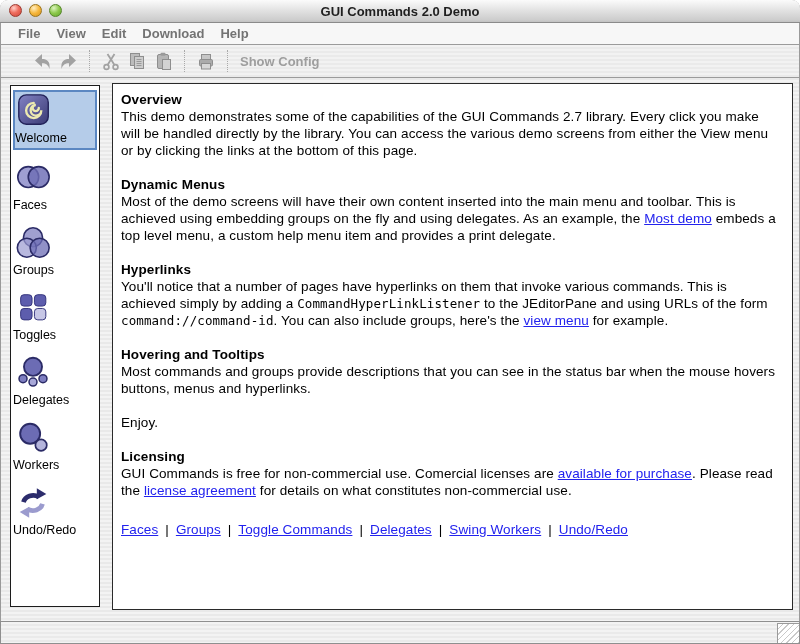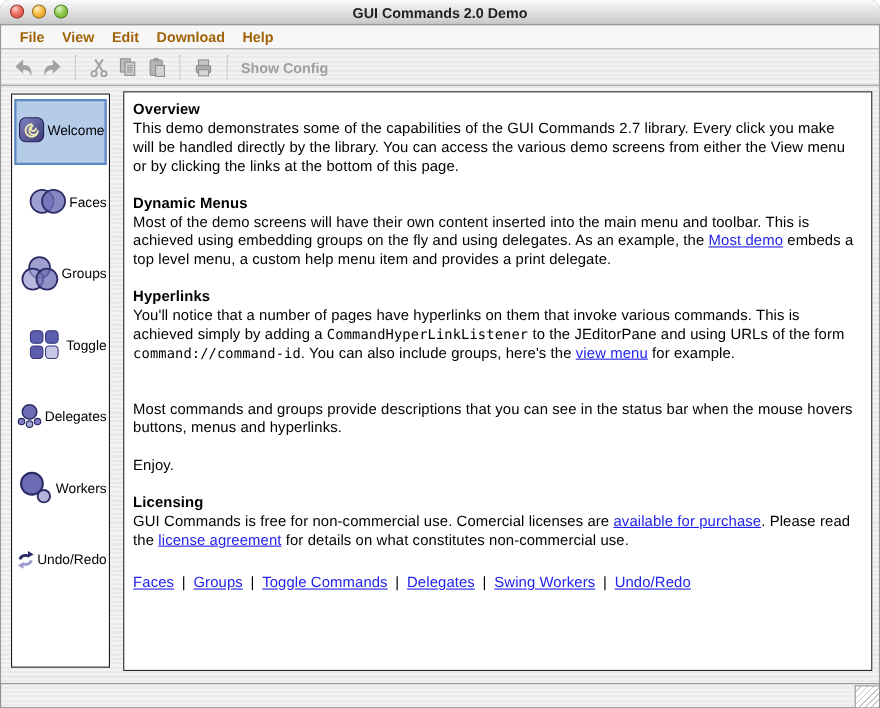--- a/index.html
+++ b/index.html
@@ -20,38 +20,38 @@
   .lights{position:absolute;left:9px;top:4px;display:flex;gap:7px;}
   .light{width:13px;height:13px;border-radius:50%;box-sizing:border-box;}
   .light.red{background:radial-gradient(circle at 35% 28%,#ffd0c9,#ef6f60 45%,#ce4437);border:1px solid #9d3a30;}
   .light.yellow{background:radial-gradient(circle at 35% 28%,#ffeec2,#f6b73c 50%,#d4921f);border:1px solid #9c741d;}
   .light.green{background:radial-gradient(circle at 35% 28%,#ddf4c0,#8cc84b 50%,#62a42c);border:1px solid #56862a;}
   
   .menubar{
     height:21px;background:#f7f7f7;border-bottom:1px solid #9b9b9b;
     display:flex;align-items:center;padding-left:18px;gap:16px;
   }
-  .menu-item{font-size:13px;font-weight:bold;color:#a16207;cursor:default;}
+  .menu-item{font-size:13px;font-weight:bold;color:#737373;cursor:default;}
   
   .toolbar{
     height:32px;border-bottom:1px solid #9b9b9b;
     background:repeating-linear-gradient(180deg,#f2f2f2 0px,#f2f2f2 2px,#eaeaea 2px,#eaeaea 4px);
-    display:flex;align-items:center;padding-left:8px;
+    display:flex;align-items:center;padding-left:29px;
   }
   .tool-btn{width:24px;height:24px;display:flex;align-items:center;justify-content:center;margin:0 1px;}
   .tool-sep{width:0;height:22px;border-left:1px dotted #a9a9a9;margin:0 8px;}
   .show-config{font-size:13px;font-weight:bold;color:#9e9e9e;margin-left:4px;}
   
   .sidebar{
     position:absolute;left:10px;top:85px;width:90px;height:522px;box-sizing:border-box;
     background:#ffffff;border:1px solid #1c1c1c;padding-top:2px;
   }
   .side-item{
     height:60px;margin:2px 2px 5px 2px;box-sizing:border-box;
-    display:flex;flex-direction:row;align-items:center;justify-content:flex-end;
+    display:flex;flex-direction:column;justify-content:flex-end;
     padding-bottom:3px;
   }
   .side-item.selected{background:#b5cce9;border:2px solid #5b87c2;}
   .side-label{font-size:12.5px;color:#000;margin-top:1px;white-space:nowrap;}
   .side-item svg{display:block;}
   
   .content{
     position:absolute;left:112px;top:83px;width:681px;height:527px;box-sizing:border-box;
     background:#ffffff;border:1px solid #2a2a2a;
     padding:7px 16px 0 8px;overflow:hidden;
@@ -175,21 +175,21 @@
       <span class="side-label">Groups</span>
     </div>
 
     <div class="side-item">
       <svg width="40" height="38" viewBox="0 0 40 40">
         <rect x="7" y="6" width="12" height="12" rx="3.5" fill="#5d5dad" stroke="#32327a"></rect>
         <rect x="21.5" y="6" width="12" height="12" rx="3.5" fill="#5d5dad" stroke="#32327a"></rect>
         <rect x="7" y="20.5" width="12" height="12" rx="3.5" fill="#5d5dad" stroke="#32327a"></rect>
         <rect x="21.5" y="20.5" width="12" height="12" rx="3.5" fill="#c7c7e6" stroke="#32327a"></rect>
       </svg>
-      <span class="side-label">Toggle</span>
+      <span class="side-label">Toggles</span>
     </div>
 
     <div class="side-item">
       <svg width="40" height="38" viewBox="0 0 40 40">
         <circle cx="20" cy="13.5" r="9.5" fill="#6c6cb4" stroke="#2b2b66" stroke-width="2"></circle>
         <circle cx="9.5" cy="26" r="4.2" fill="#7d7dc0" stroke="#2b2b66" stroke-width="1.6"></circle>
         <circle cx="20" cy="29.5" r="4.2" fill="#a8a8d8" stroke="#2b2b66" stroke-width="1.6"></circle>
         <circle cx="30.5" cy="26" r="4.2" fill="#7d7dc0" stroke="#2b2b66" stroke-width="1.6"></circle>
       </svg>
       <span class="side-label">Delegates</span>
@@ -226,21 +226,21 @@
       <span class="h">Dynamic Menus</span><br>
       <span>Most of the demo screens will have their own content inserted into the main menu and toolbar. This is achieved using embedding groups on the fly and using delegates. As an example, the </span><a class="link">Most demo</a><span> embeds a top level menu, a custom help menu item and provides a print delegate.</span>
     </div>
 
     <div class="sec">
       <span class="h">Hyperlinks</span><br>
       <span>You'll notice that a number of pages have hyperlinks on them that invoke various commands. This is achieved simply by adding a </span><span class="code">CommandHyperLinkListener</span><span> to the JEditorPane and using URLs of the form </span><span class="code">command://command-id</span><span>. You can also include groups, here's the </span><a class="link">view menu</a><span> for example.</span>
     </div>
 
     <div class="sec">
-      <br>
+      <span class="h">Hovering and Tooltips</span><br>
       <span>Most commands and groups provide descriptions that you can see in the status bar when the mouse hovers buttons, menus and hyperlinks.</span>
     </div>
 
     <div class="sec">
       <span>Enjoy.</span>
     </div>
 
     <div class="sec">
       <span class="h">Licensing</span><br>
       <span>GUI Commands is free for non-commercial use. Comercial licenses are </span><a class="link">available for purchase</a><span>. Please read the </span><a class="link">license agreement</a><span> for details on what constitutes non-commercial use.</span>

